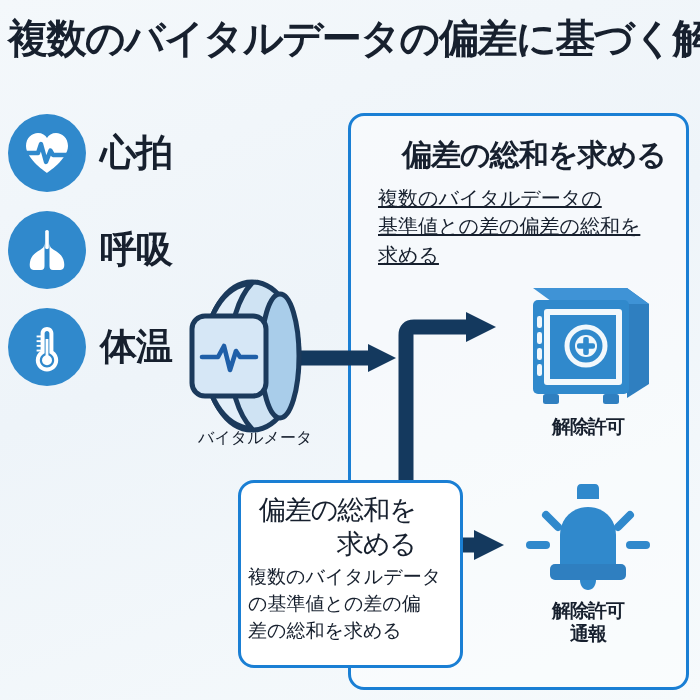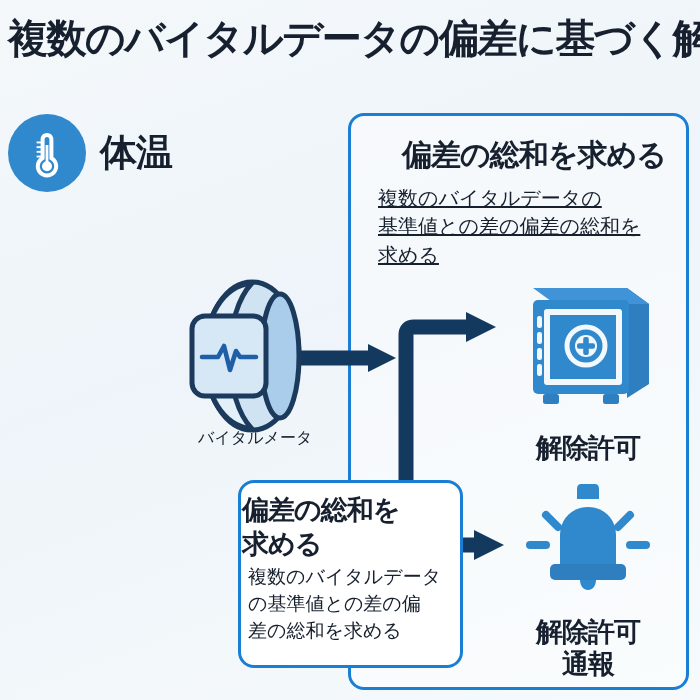--- a/index.html
+++ b/index.html
@@ -99,61 +99,80 @@
     left: 238px; top: 480px;
     width: 225px; height: 188px;
     border: 3px solid #1a7fd4;
     border-radius: 16px;
     background: #ffffff;
   }
   #sub-title {
     position: absolute;
     left: 242px; top: 494px;
     width: 174px;
-    text-align: left;
+    text-align: right;
     font-size: 27px;
-    font-weight: bold;
+    font-weight: normal;
     color: #17202e;
     letter-spacing: -1px;
     line-height: 1.25;
   }
   #sub-body {
     position: absolute;
     left: 248px; top: 564px;
     width: 208px;
     font-size: 19px;
     line-height: 1.42;
     color: #17202e;
   }
 
   
   .outcome { position: absolute; width: 180px; text-align: center; }
   #outcome-allow { left: 498px; top: 282px; }
   #outcome-deny  { left: 498px; top: 482px; }
   .outcome svg { display: block; margin: 0 auto; }
   .outcome-label {
-    margin-top: 22px;
-    font-size: 27px;
+    margin-top: 6px;
+    font-size: 19px;
     font-weight: bold;
     color: #17202e;
     letter-spacing: -1px;
     line-height: 1.2;
   }
 
   
   #arrows { position: absolute; left: 0; top: 0; width: 700px; height: 700px; pointer-events: none; }
 </style>
 </head>
 <body>
 
 <div id="title">複数のバイタルデータの偏差に基づく解制</div>
 
 <div id="vitals">
 
-
+  <div class="vital-row">
+    <div class="vital-badge">
+      <svg width="52" height="52" viewBox="0 0 52 52">
+        <path d="M26 46 C26 46 5 32 5 19 C5 11 11 6 17 6 C21 6 24.5 8 26 11 C27.5 8 31 6 35 6 C41 6 47 11 47 19 C47 32 26 46 26 46 Z" fill="#ffffff"></path>
+        <path d="M4 26 L17 26 L20 17 L25 35 L29.5 23.5 L32 28 L48 28" fill="none" stroke="#3089cc" stroke-width="4.4" stroke-linejoin="round" stroke-linecap="round"></path>
+      </svg>
+    </div>
+    <div class="vital-label">心拍</div>
+  </div>
+
+  <div class="vital-row">
+    <div class="vital-badge">
+      <svg width="50" height="50" viewBox="0 0 50 50">
+        <rect x="23.2" y="5" width="3.6" height="19" rx="1.6" fill="#ffffff"></rect>
+        <path d="M22.5 17 C22.5 22 21 23 18 25 C13 28 9 31 8 37 C7.2 42 8 45 11.6 45 L19 45 C21.4 45 22.5 43.6 22.5 41 Z" fill="#ffffff"></path>
+        <path d="M27.5 17 C27.5 22 29 23 32 25 C37 28 41 31 42 37 C42.8 42 42 45 38.4 45 L31 45 C28.6 45 27.5 43.6 27.5 41 Z" fill="#ffffff"></path>
+      </svg>
+    </div>
+    <div class="vital-label">呼吸</div>
+  </div>
 
   <div class="vital-row">
     <div class="vital-badge">
       <svg width="50" height="50" viewBox="0 0 50 50">
         <path d="M25 5 C21.4 5 18.6 7.8 18.6 11.4 L18.6 29 C15.6 31.2 13.8 34.6 13.8 38.3 C13.8 44.5 18.8 49.5 25 49.5 C31.2 49.5 36.2 44.5 36.2 38.3 C36.2 34.6 34.4 31.2 31.4 29 L31.4 11.4 C31.4 7.8 28.6 5 25 5 Z
                  M25 9 C26.4 9 27.4 10.1 27.4 11.4 L27.4 31.2 L29 32.2 C31 33.5 32.2 35.8 32.2 38.3 C32.2 42.3 29 45.5 25 45.5 C21 45.5 17.8 42.3 17.8 38.3 C17.8 35.8 19 33.5 21 32.2 L22.6 31.2 L22.6 11.4 C22.6 10.1 23.6 9 25 9 Z" fill="#ffffff"></path>
         <circle cx="25" cy="38.3" r="5" fill="#ffffff"></circle>
         <rect x="23.6" y="17" width="2.8" height="20" fill="#ffffff"></rect>
         <rect x="14.6" y="13.5" width="5.4" height="1.9" fill="#ffffff"></rect>
         <rect x="14.6" y="18.2" width="5.4" height="1.9" fill="#ffffff"></rect>

